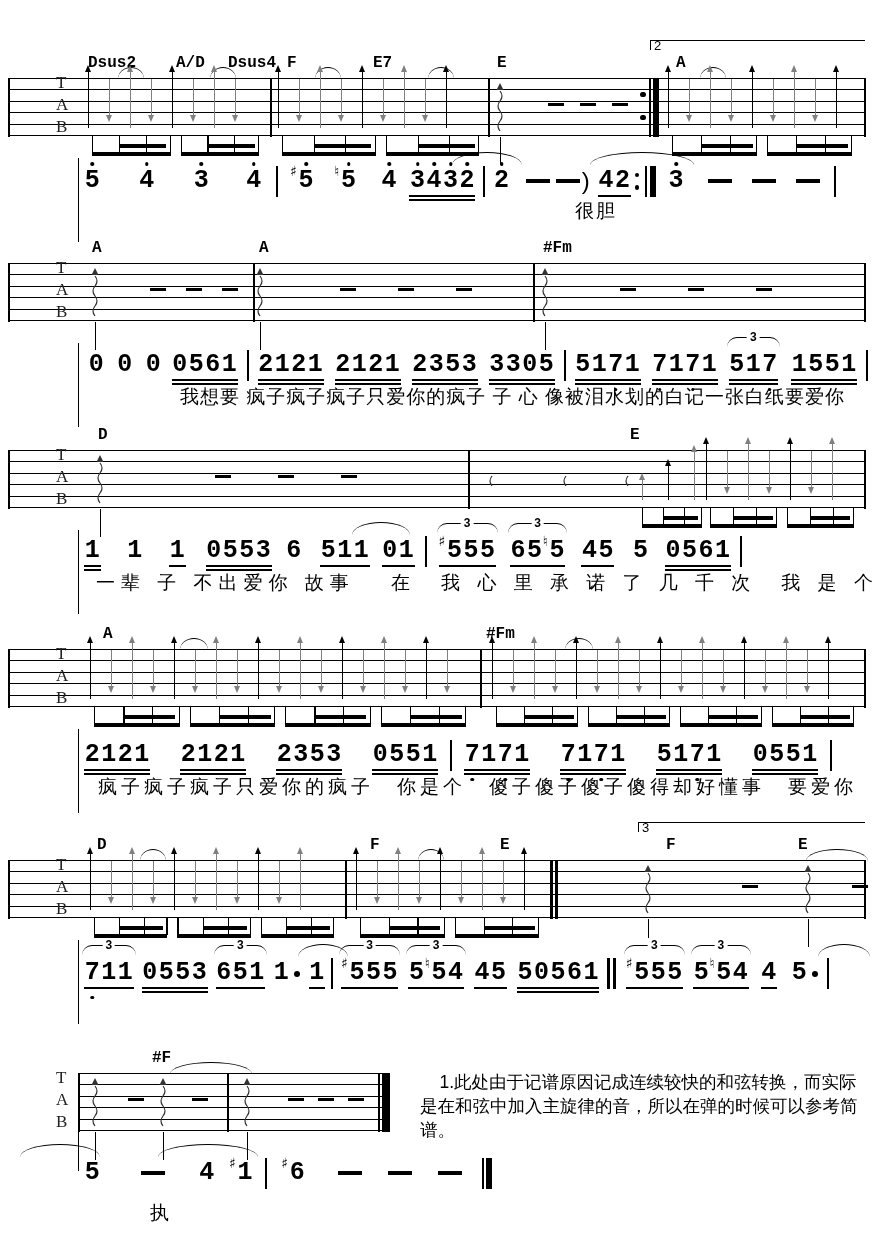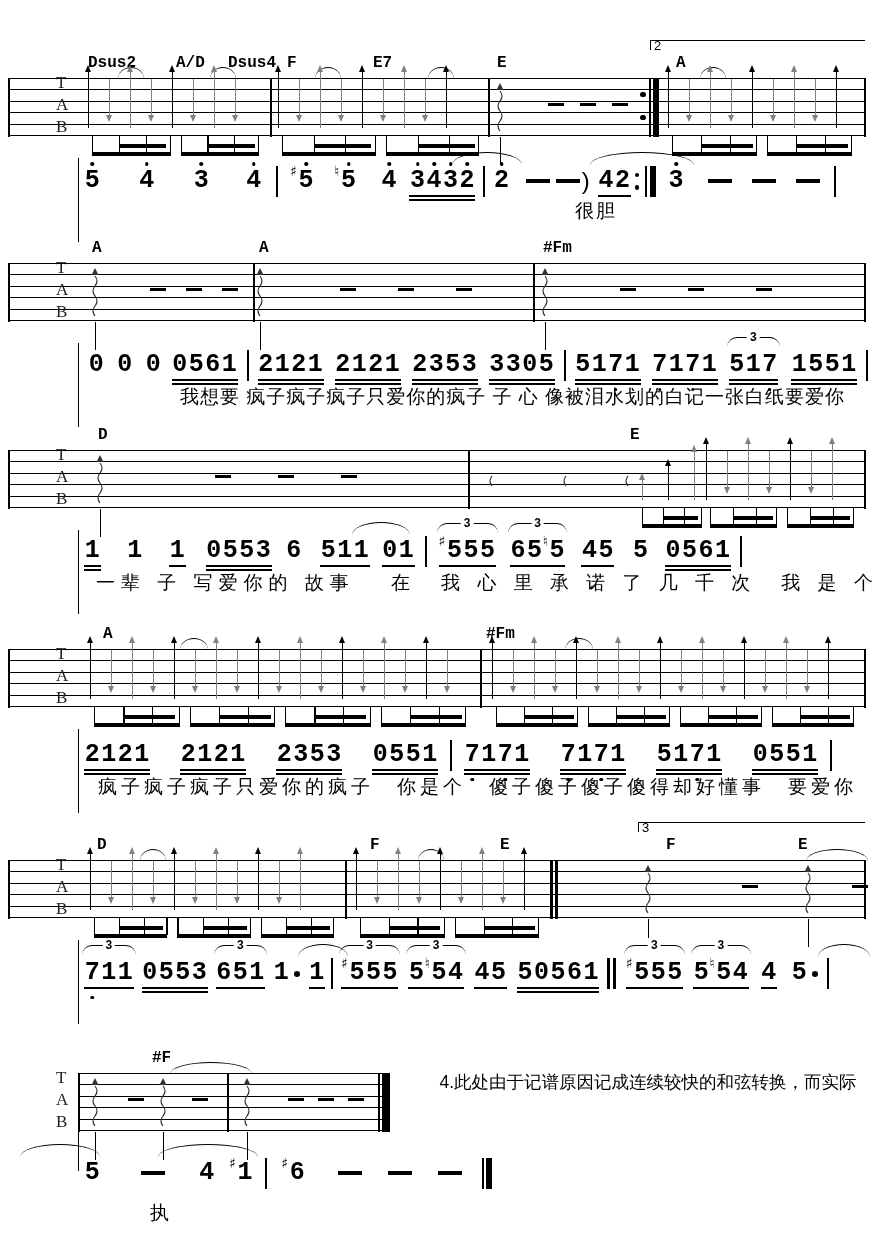--- a/index.html
+++ b/index.html
@@ -49,21 +49,22 @@
 .lyr{position:absolute;font-size:19px;line-height:22px;white-space:pre}
 #tip{position:absolute;left:420px;top:1070px;width:472px;font-size:17.5px;line-height:24px}
 #tip div{white-space:pre-wrap}
 svg{position:absolute;overflow:visible}
 </style>
 </head>
 <body>
 
 <div id="page">
   <div id="tip">
-    <div>    4.此处由于记谱原因记成连续较快的和弦转换，而实际</div>
+    <div>    1.此处由于记谱原因记成连续较快的和弦转换，而实际</div>
+    <div>是在和弦中加入主旋律的音，所以在弹的时候可以参考简谱。</div>
   </div>
 <div class="staffbox" style="left: 8px; top: 78px; width: 858px; height: 58px;"></div>
     <div class="tabL" style="left: 56px; top: 74px;">T</div>
     <div class="tabL" style="left: 56px; top: 96px;">A</div>
     <div class="tabL" style="left: 56px; top: 118px;">B</div>
     <div class="bl" style="left: 8px; top: 78px;"></div>
     <div class="bl" style="left: 270px; top: 78px;"></div>
     <div class="bl" style="left: 488px; top: 78px;"></div>
     <div class="rdot" style="left: 641px; top: 92px;"></div>
     <div class="rdot" style="left: 641px; top: 115px;"></div>
@@ -632,21 +633,21 @@
           <span class="dg">1</span>
           <span class="ul" style="bottom: 4px;"></span>
           <span class="ul" style="bottom: 0px;"></span>
         </span>
       </span>
       <span class="nbar">
         <span class="vbar "></span>
       </span>
     </div>
     <div class="narc" style="left: 352px; top: 522px; width: 58px; height: 12px;"></div>
-    <div class="lyr" style="letter-spacing: 6px; left: 96px; top: 572px;">一辈 子 写爱你的 故事　 在　我 心 里 承 诺 了 几 千 次　我 是 个</div>
+    <div class="lyr" style="letter-spacing: 6px; left: 96px; top: 572px;">一辈 子 不出爱你 故事　 在　我 心 里 承 诺 了 几 千 次　我 是 个</div>
     <div class="staffbox" style="left: 8px; top: 649px; width: 858px; height: 58px;"></div>
     <div class="tabL" style="left: 56px; top: 645px;">T</div>
     <div class="tabL" style="left: 56px; top: 667px;">A</div>
     <div class="tabL" style="left: 56px; top: 689px;">B</div>
     <div class="bl" style="left: 8px; top: 649px;"></div>
     <div class="bl" style="left: 480px; top: 649px;"></div>
     <div class="bl" style="left: 864px; top: 649px;"></div>
     <div class="chd" style="left: 103px; top: 625px;">A</div>
     <div class="chd" style="left: 486px; top: 625px;">#Fm</div>
     <div class="tie" style="left: 180px; top: 638px; width: 28px; height: 11px;"></div>

